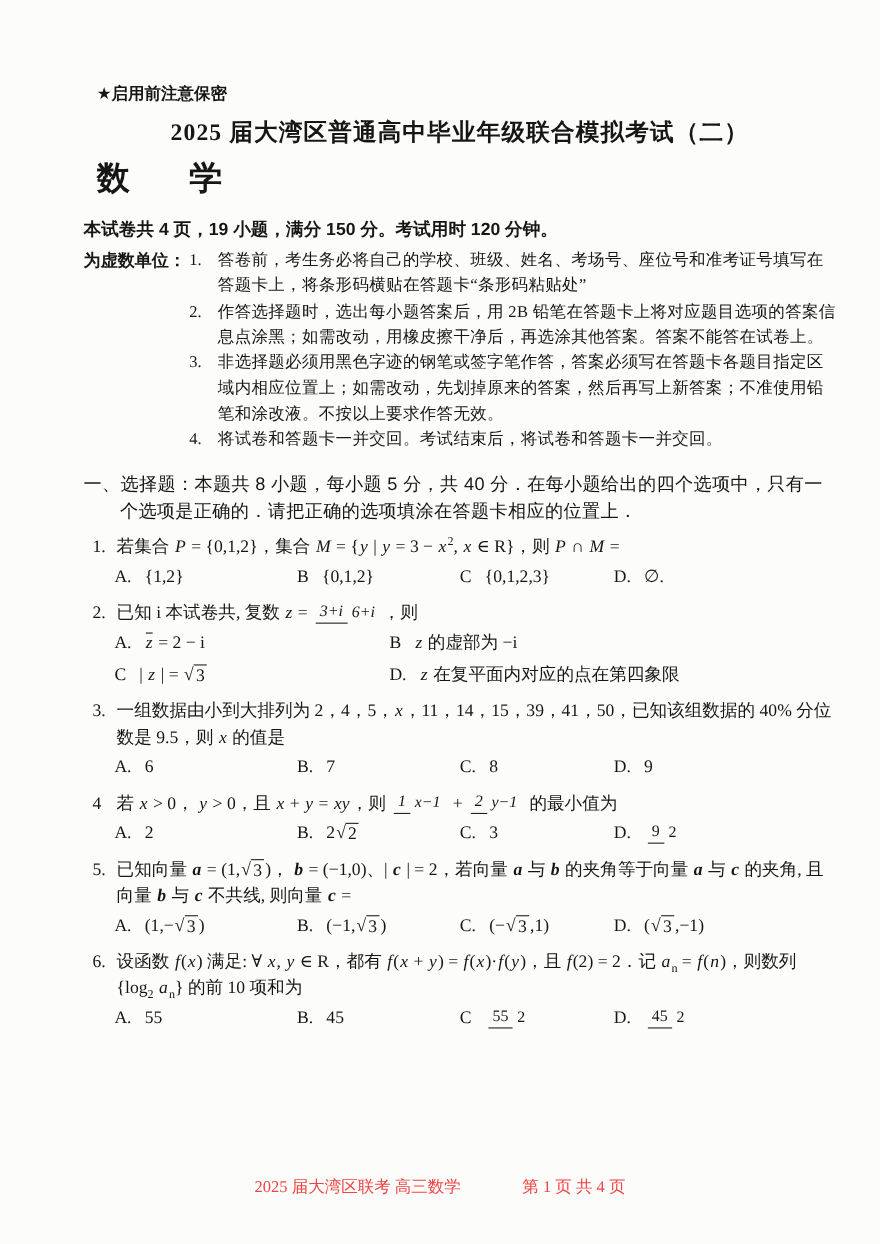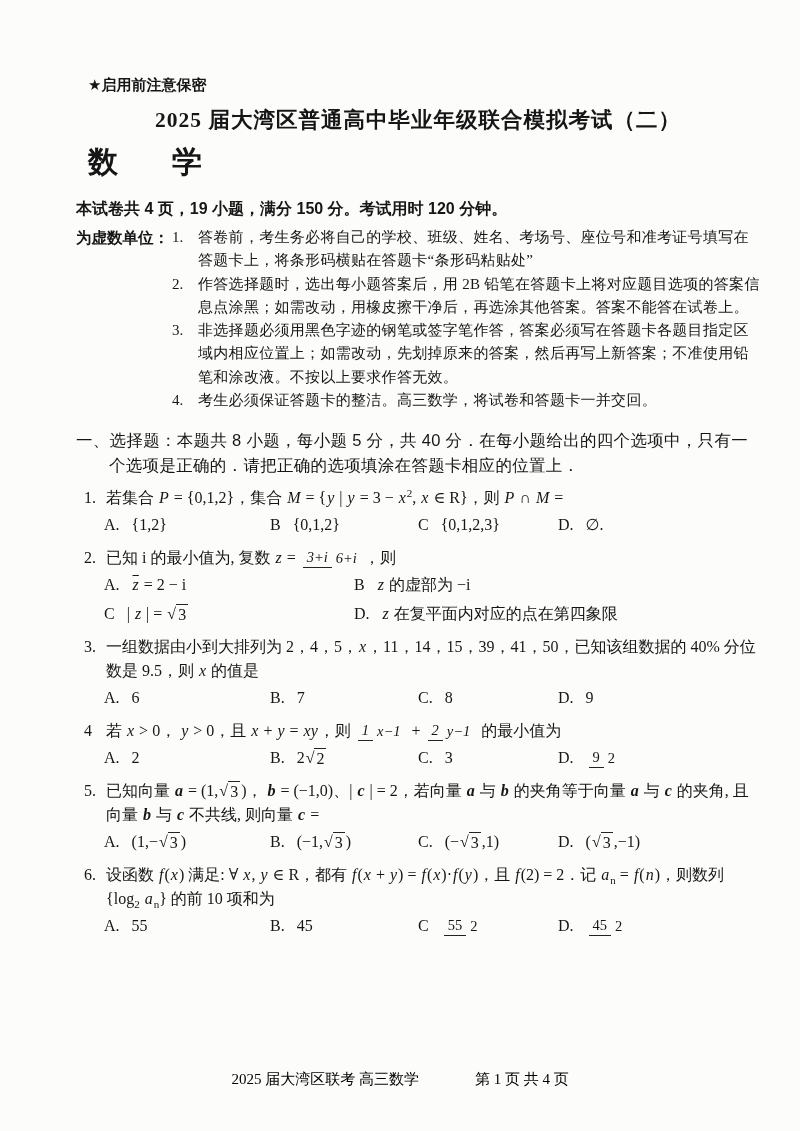--- a/index.html
+++ b/index.html
@@ -48,21 +48,21 @@
   .msub{vertical-align:sub;font-size:11px;line-height:1;}
   .frac{display:inline-flex;flex-direction:row;text-align:center;
     vertical-align:middle;font-size:14.5px;line-height:1.25;margin:0 3px;transform:translateY(-1px);}
   .frac .num{border-bottom:1.2px solid #222;padding:0 4px 1px;}
   .frac .den{padding:1px 4px 0;}
   .it{font-style:italic;}
   .sqrt{display:inline-flex;align-items:flex-start;margin:0 1px;}
   .sqrt-sign{line-height:1.25;}
   .rad{border-top:1.2px solid #222;padding:0 2px;line-height:1.25;}
   .footer{position:absolute;left:0;right:0;bottom:42px;
-    display:flex;justify-content:center;gap:56px;font-size:15px;color:#000000;}
+    display:flex;justify-content:center;gap:56px;font-size:15px;color:#ef4444;}
 </style>
 </head>
 <body>
 
 <div class="page">
 
   <div class="security">★启用前注意保密</div>
 
   <h1 class="title">2025 届大湾区普通高中毕业年级联合模拟考试（二）</h1>
   <h2 class="subject">数　学</h2>
@@ -79,21 +79,21 @@
       <div class="note-item">
         <span class="n-num">2.</span>
         <span class="n-text">作答选择题时，选出每小题答案后，用 2B 铅笔在答题卡上将对应题目选项的答案信息点涂黑；如需改动，用橡皮擦干净后，再选涂其他答案。答案不能答在试卷上。</span>
       </div>
       <div class="note-item">
         <span class="n-num">3.</span>
         <span class="n-text">非选择题必须用黑色字迹的钢笔或签字笔作答，答案必须写在答题卡各题目指定区域内相应位置上；如需改动，先划掉原来的答案，然后再写上新答案；不准使用铅笔和涂改液。不按以上要求作答无效。</span>
       </div>
       <div class="note-item">
         <span class="n-num">4.</span>
-        <span class="n-text">考生必须保证答题卡的整洁。高三数学，将试卷和答题卡一并交回。</span>
+        <span class="n-text">将试卷和答题卡一并交回。考试结束后，将试卷和答题卡一并交回。</span>
       </div>
     </div>
   </div>
 
   <p class="section-heading">一、选择题：本题共 8 小题，每小题 5 分，共 40 分．在每小题给出的四个选项中，只有一个选项是正确的．请把正确的选项填涂在答题卡相应的位置上．</p>
 
   <div class="question">
     <div class="q-line">
       <span class="q-num">1.</span>
       <span class="q-stem"><span class="mt">若集合 </span><span class="mi">P</span><span class="mt"> = {0,1,2}，集合 </span><span class="mi">M</span><span class="mt"> = {</span><span class="mi">y</span><span class="mt"> | </span><span class="mi">y</span><span class="mt"> = 3 − </span><span class="mi">x</span><span class="msup">2</span><span class="mt">, </span><span class="mi">x</span><span class="mt"> ∈ R}，则 </span><span class="mi">P</span><span class="mt"> ∩ </span><span class="mi">M</span><span class="mt"> =</span></span>
@@ -114,21 +114,21 @@
         <span class="opt">
           <span class="opt-label">D.</span>
           <span class="opt-body"><span class="mt">∅.</span></span>
         </span>
       </div>
   </div>
 
   <div class="question">
     <div class="q-line">
       <span class="q-num">2.</span>
-      <span class="q-stem"><span class="mt">已知 i 的最小值为, 复数 </span><span class="mi">z</span><span class="mt"> = </span><span class="frac">
+      <span class="q-stem"><span class="mt">已知 i 本试卷共, 复数 </span><span class="mi">z</span><span class="mt"> = </span><span class="frac">
             <span class="num it">3+i</span>
             <span class="den it">6+i</span>
           </span><span class="mt">，则</span></span>
     </div>
     <div class="opts cols2">
         <span class="opt">
           <span class="opt-label">A.</span>
           <span class="opt-body"><span class="mo">z</span><span class="mt"> = 2 − i</span></span>
         </span>
         <span class="opt">

